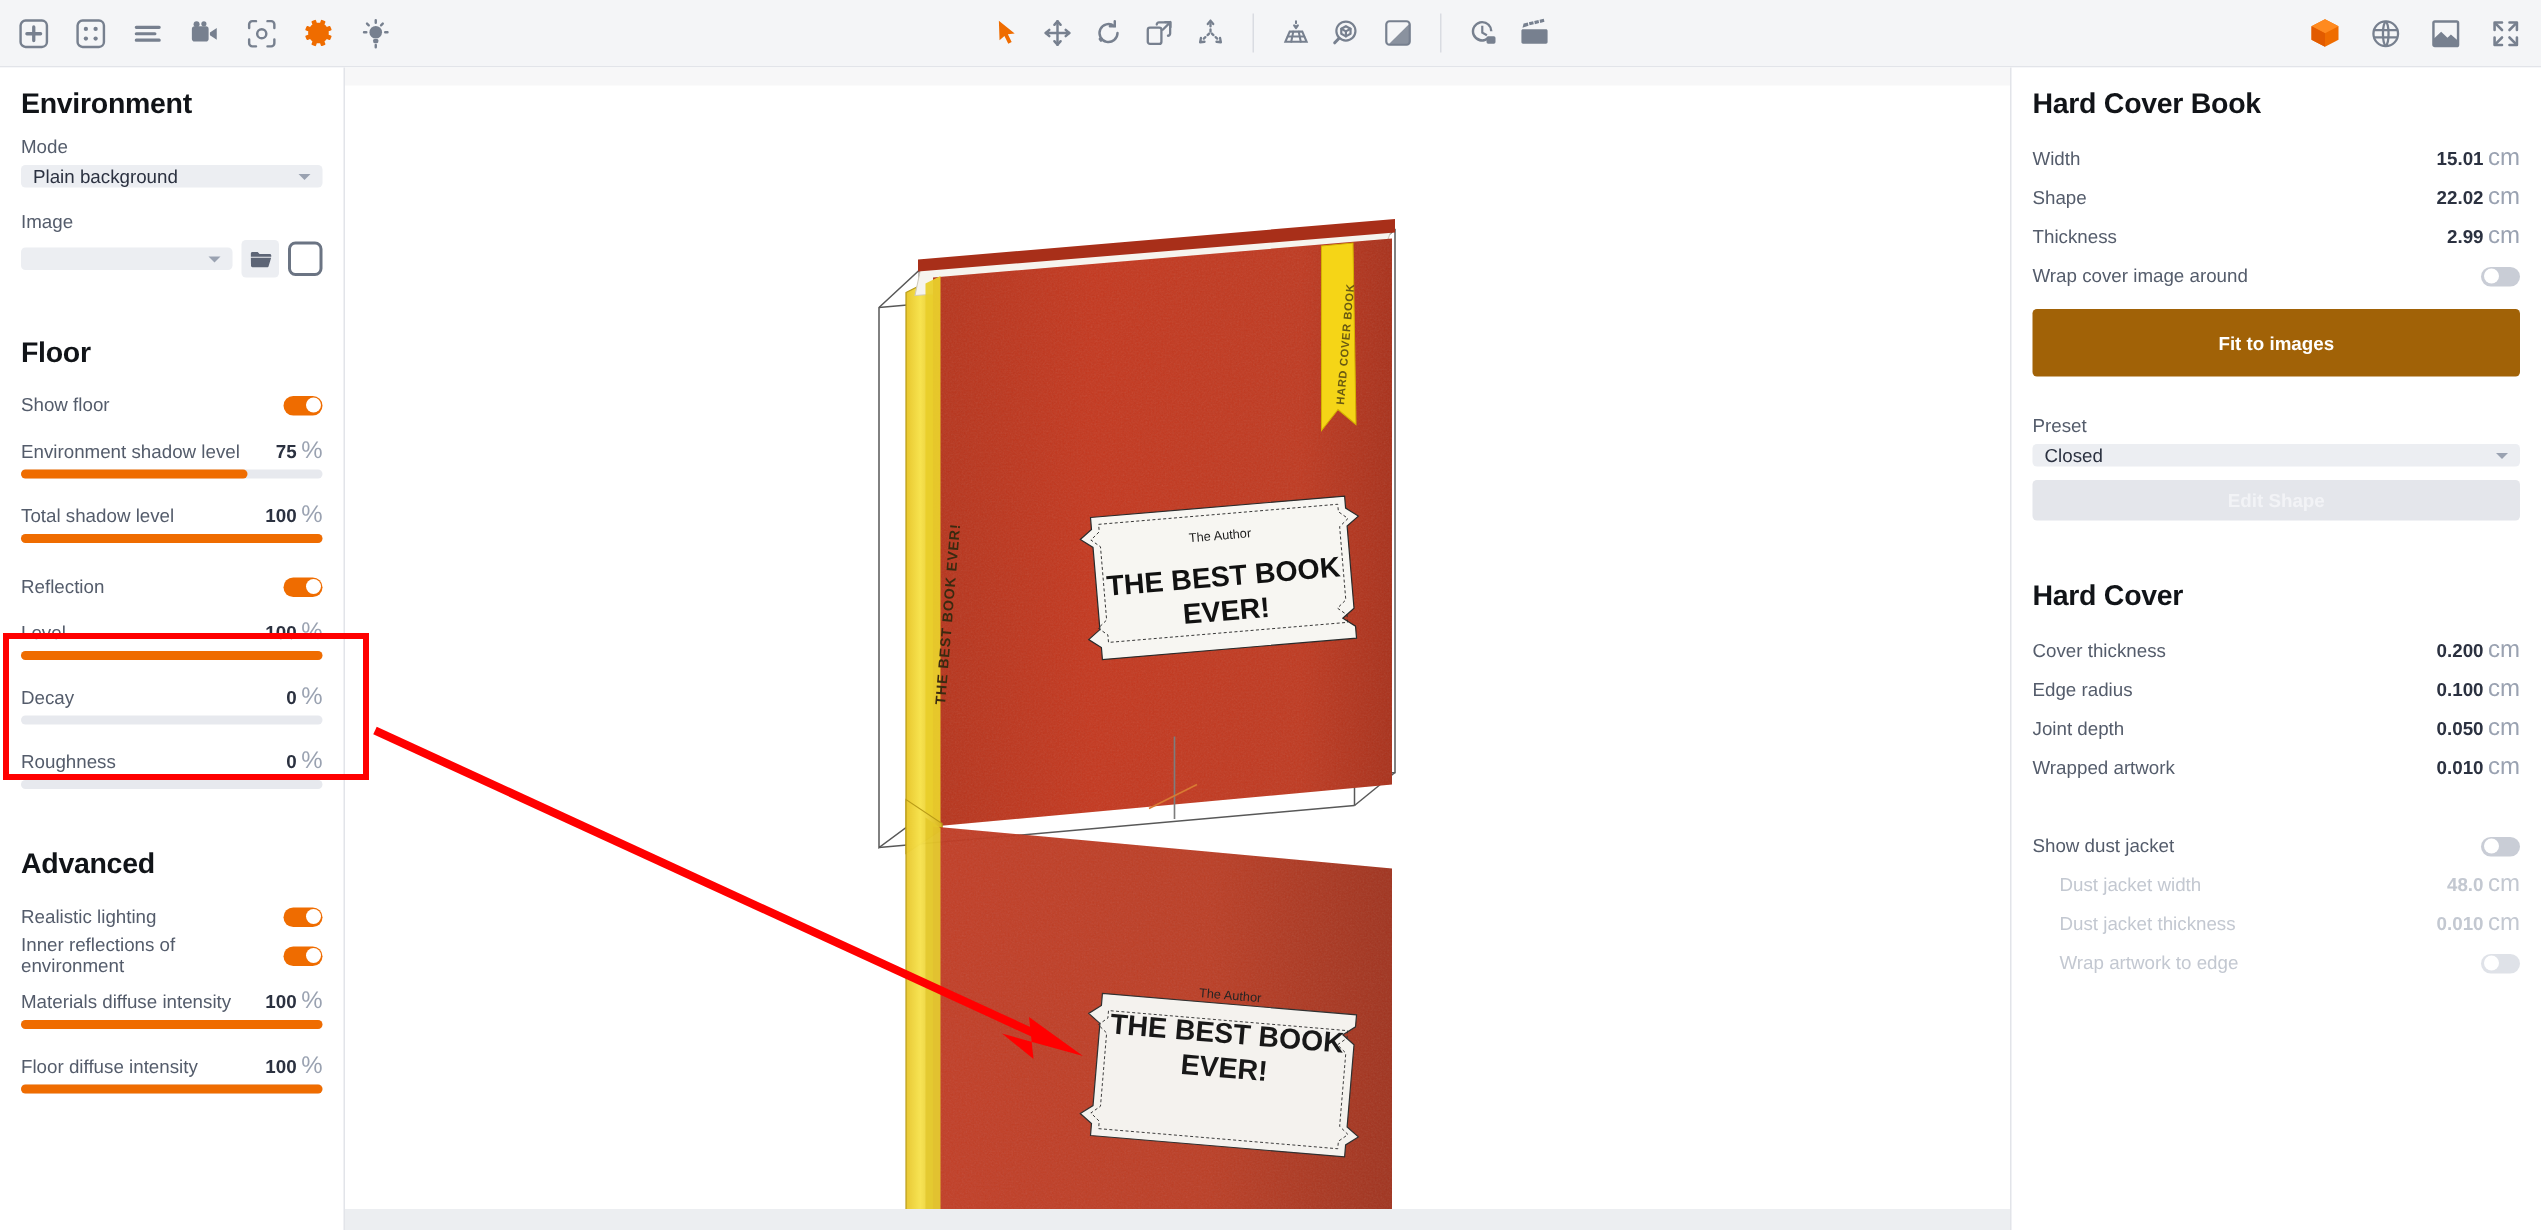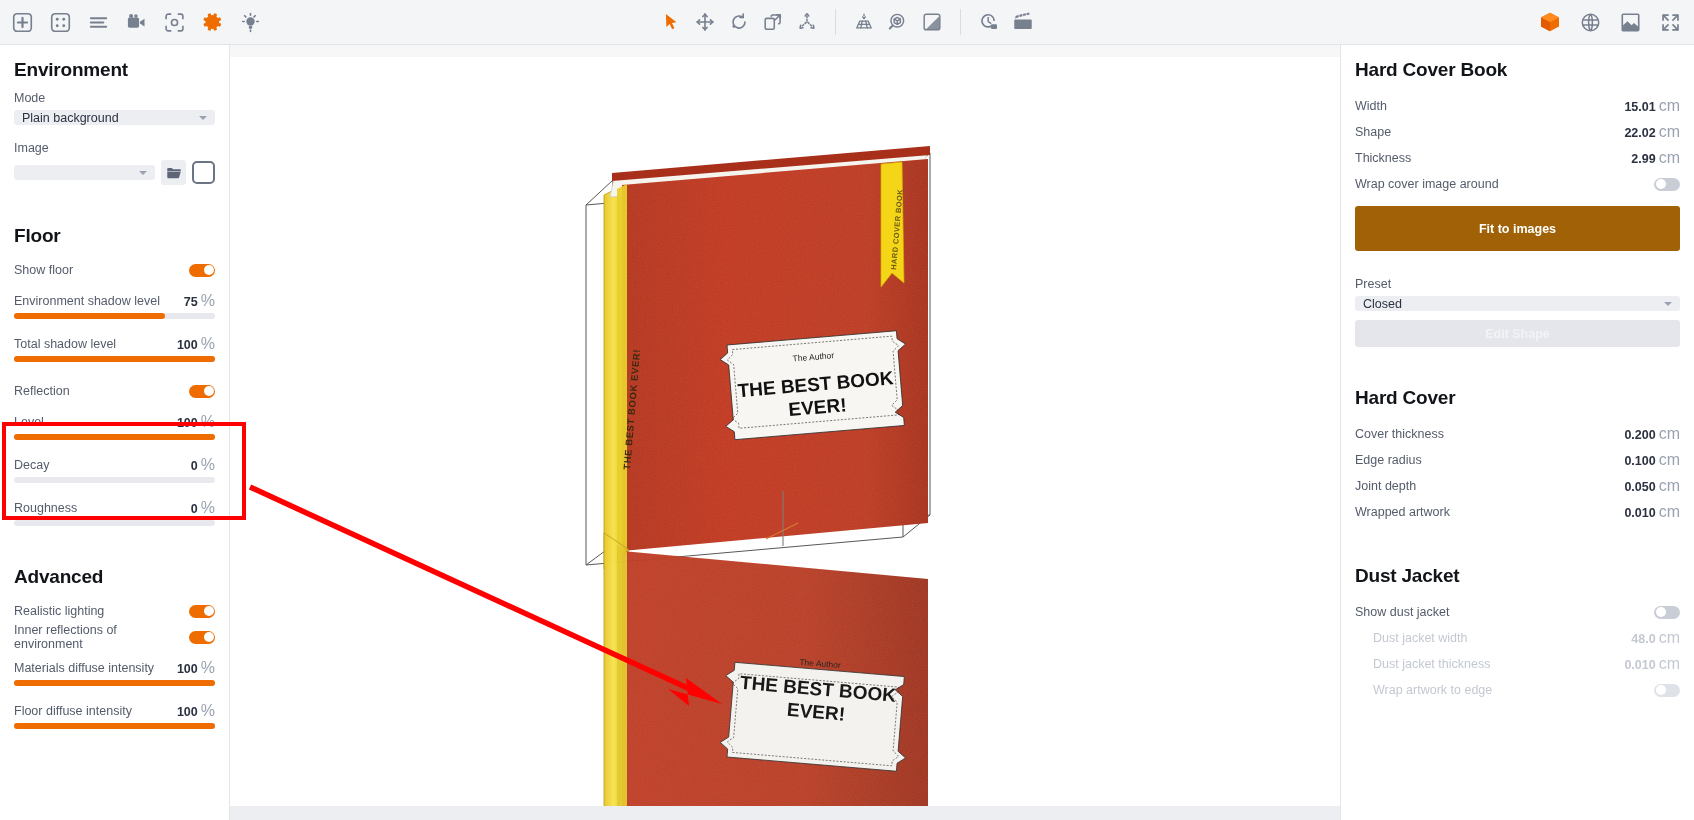--- a/index.html
+++ b/index.html
@@ -563,21 +563,20 @@
       <div class="row row-line">
         <span class="field-label">Joint depth</span>
         <span><span class="val">0.050</span><span class="unit">cm</span></span>
       </div>
       <div class="row row-line">
         <span class="field-label">Wrapped artwork</span>
         <span><span class="val">0.010</span><span class="unit">cm</span></span>
       </div>
 
       <div class="spacer-lg"></div>
-      <div class="sec-title">Dust Jacket</div>
 
       <div class="row row-line">
         <span class="field-label">Show dust jacket</span>
         <span class="toggle off">
             <span class="knob"></span>
           </span>
       </div>
       <div class="row row-line">
         <span class="field-label dim-txt">Dust jacket width</span>
         <span><span class="val dim-val">48.0</span><span class="unit dim-val">cm</span></span>

